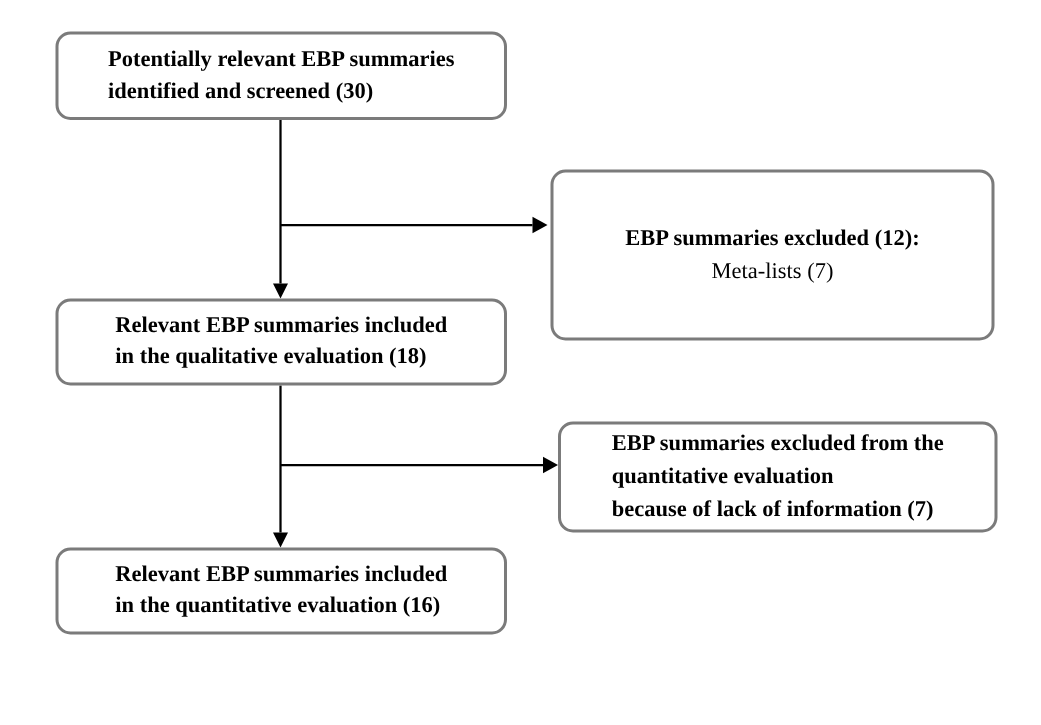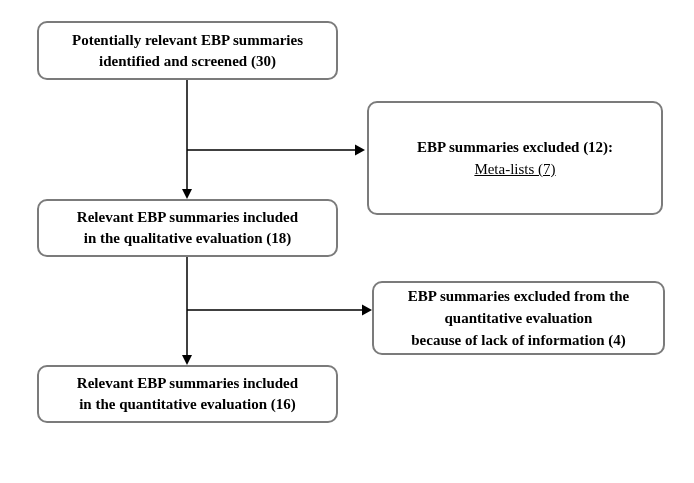--- a/index.html
+++ b/index.html
@@ -19,38 +19,37 @@
   .flowbox {
     position: absolute;
     box-sizing: border-box;
     border: 2px solid #7b7b7b;
     border-radius: 10px;
     background: #ffffff;
     display: flex;
     flex-direction: column;
     align-items: center;
     justify-content: center;
-    text-align: center;
+    text-align: left;
     font-size: 15px;
     line-height: 21px;
     font-weight: bold;
     padding: 2px 6px;
   }
   .flowbox .multiline {
     white-space: pre-line;
   }
   #box-identified   { left: 37px;  top: 21px;  width: 301px; height: 59px; }
-  #box-excluded-qual{ left: 367px; top: 101px; width: 296px; height: 114px; line-height: 22px; }
+  #box-excluded-qual{ left: 367px; top: 113px; width: 296px; height: 114px; line-height: 22px; }
   #box-qualitative  { left: 37px;  top: 199px; width: 301px; height: 58px; }
   #box-excluded-quant{ left: 372px; top: 281px; width: 293px; height: 74px; line-height: 22px; }
   #box-quantitative { left: 37px;  top: 365px; width: 301px; height: 58px; }
   .excl-item {
     font-weight: normal;
     display: block;
-    text-decoration: underline;
   }
   .arrow-layer {
     position: absolute;
     left: 0;
     top: 0;
     width: 694px;
     height: 483px;
     pointer-events: none;
   }
 </style>
@@ -85,21 +84,21 @@
   </div>
 
   <div class="flowbox" id="box-qualitative">
     <span class="multiline">Relevant EBP summaries included
 in the qualitative evaluation (18)</span>
   </div>
 
   <div class="flowbox" id="box-excluded-quant">
     <span class="multiline">EBP summaries excluded from the
 quantitative evaluation
-because of lack of information (4)</span>
+because of lack of information (7)</span>
   </div>
 
   <div class="flowbox" id="box-quantitative">
     <span class="multiline">Relevant EBP summaries included
 in the quantitative evaluation (16)</span>
   </div>
 
 </div>
 
 </body></html>

